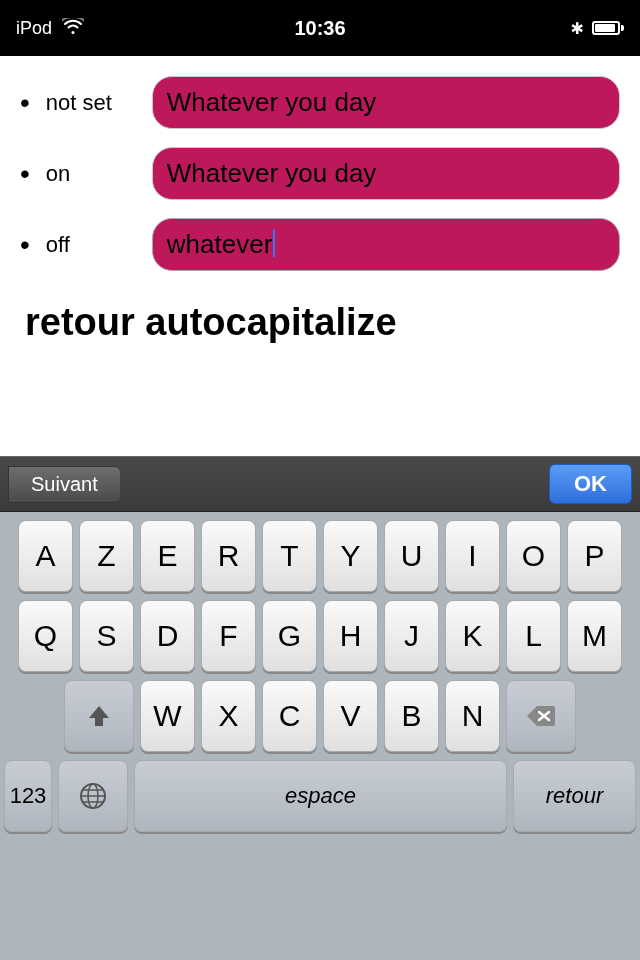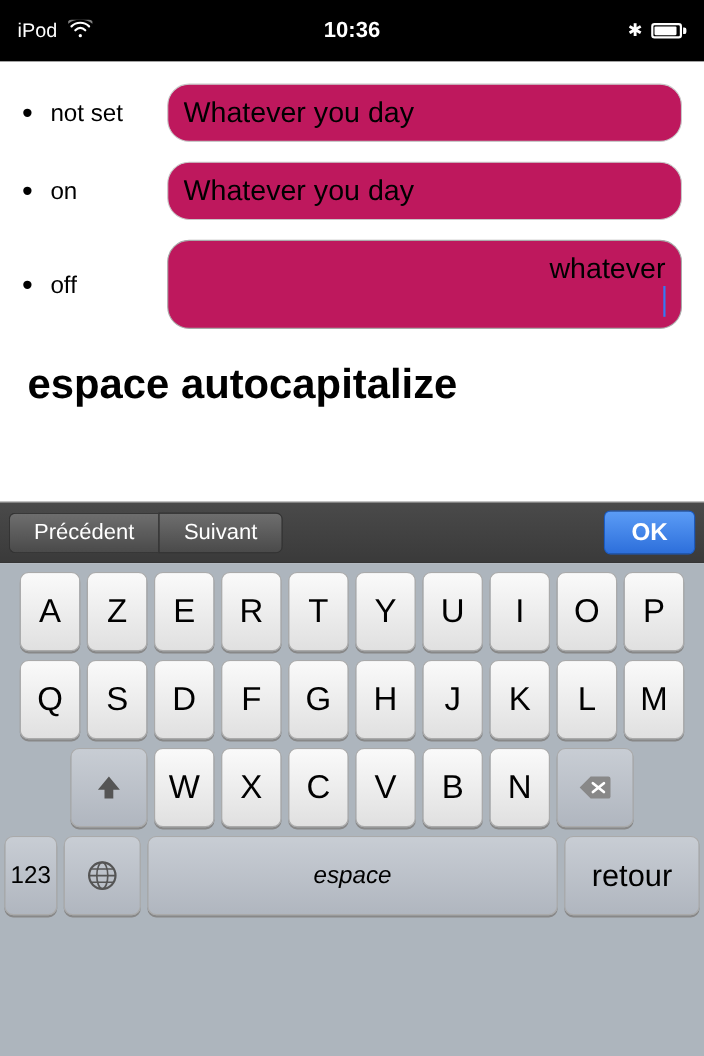--- a/index.html
+++ b/index.html
@@ -198,21 +198,22 @@
     }
 
     .key-space {
       flex: 1;
       font-size: 22px;
       font-style: italic;
     }
 
     .key-return {
       width: 123px;
-      font-size: 28px;
+      font-size: 22px;
+      font-style: italic;
     }
 
     .bottom-row {
       display: flex;
       gap: 6px;
       justify-content: center;
       margin-bottom: 0;
       padding-bottom: 0;
     }
 
@@ -282,32 +283,31 @@
 
   <div class="field-row">
     <span class="bullet">•</span>
     <span class="field-label">on</span>
     <input class="field-input" type="text" value="Whatever you day" style="">
   </div>
 
   <div class="field-row">
     <span class="bullet">•</span>
     <span class="field-label">off</span>
-    <div class="field-input active" style="display:flex; align-items:flex-end;flex-direction:column;">
+    <div class="field-input active" style="display:flex; align-items:flex-start;">
       <span>whatever</span>
       <span class="text-cursor"></span>
     </div>
   </div>
 
-  <div class="section-label">espace autocapitalize</div>
+  <div class="section-label">retour autocapitalize</div>
 </div>
 
 <div class="keyboard-toolbar">
   <div class="toolbar-nav">
-    <button class="toolbar-btn">Précédent</button>
     <button class="toolbar-btn">Suivant</button>
   </div>
   <button class="toolbar-ok">OK</button>
 </div>
 
 <div class="keyboard">
 
   <div class="key-row">
     <div class="key">A</div>
     <div class="key">Z</div>

